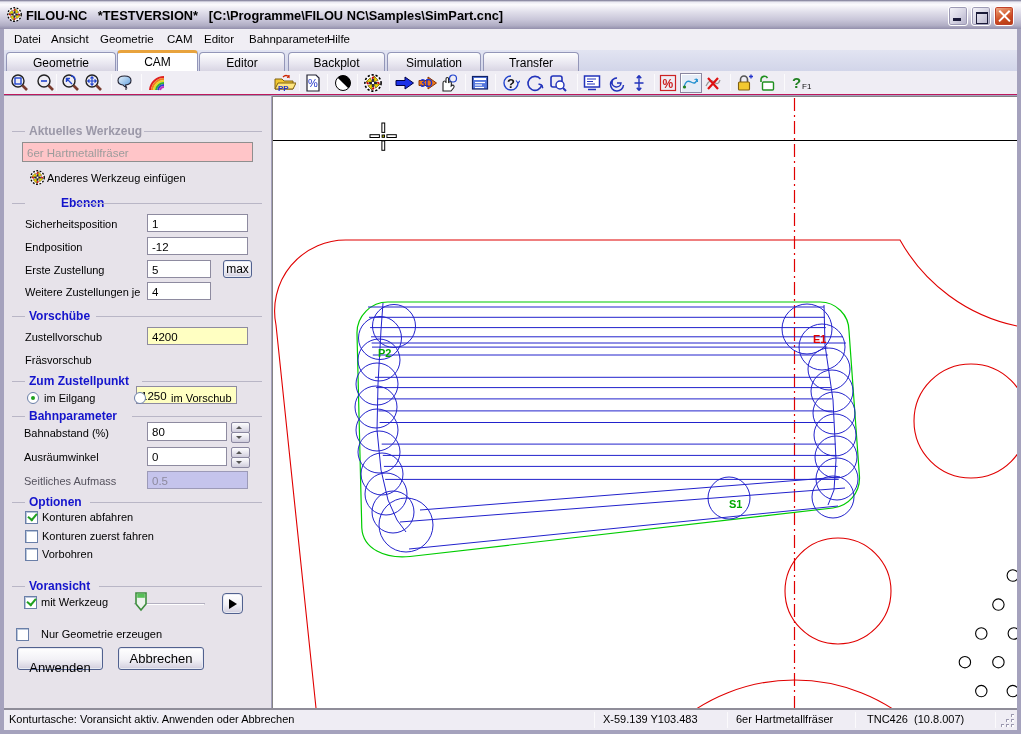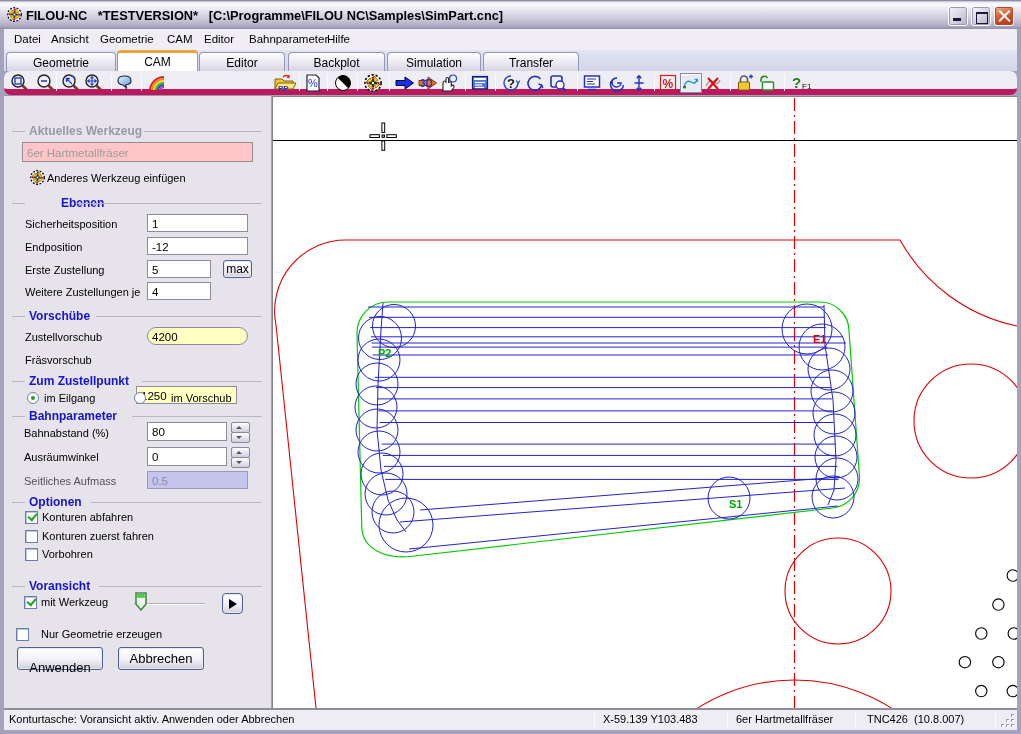--- a/index.html
+++ b/index.html
@@ -31,21 +31,21 @@
 
 #tabs { position:absolute; left:4px; top:50px; width:1013px; height:21px;
   background:linear-gradient(180deg,#E2E4F2 0,#D2D5E9 100%); }
 .tab { position:absolute; top:2px; height:19px; border:1px solid #9396B8; border-bottom:none;
   border-radius:4px 4px 0 0; background:linear-gradient(180deg,#FEFEFE 0,#E8E6F0 60%,#D8D5E3 100%);
   font-size:12px; text-align:center; padding-top:3px; }
 .tab.act { top:0px; height:21px; background:#FFFFFF; border-color:#9396B8;
   border-top:3px solid #E8A33D; padding-top:2px; z-index:3; }
 
 #tbar { position:absolute; left:4px; top:71px; width:1013px; height:24px; background:#EFEDF4;
-  border-bottom:6px solid #be185d;border-radius:7px; }
+  border-bottom:1px solid #be185d; }
 .sep { position:absolute; top:3px; width:1px; height:17px; background:#B5B2C4; border-right:1px solid #FBFAFC; }
 .ic { position:absolute; top:3px; width:18px; height:18px; }
 
 #panel { position:absolute; left:4px; top:95px; width:267px; height:615px; background:#E7E3EA;
   border-top:1px solid #9A97AC; font-size:12px; color:#000; }
 #panel .hdr { position:absolute; left:0; width:267px; top:5px; text-align:center;
   color:#C23A00; font-weight:bold; font-size:13px; }
 .grp { position:absolute; font-weight:bold; font-size:12px; color:#1414CC; }
 .gline { position:absolute; height:1px; background:#B9B6C6; }
 .lbl { position:absolute; font-size:11px; color:#000; white-space:nowrap; }
@@ -319,21 +319,21 @@
     <div class="lbl" style="left:21px; top:168px;">Erste Zustellung</div>
     <div class="inp" style="left:143px; top:164px; width:64px; height:18px;">5</div>
     <div class="btn" style="left:219px; top:164px; width:29px; height:18px; padding-top:1px; font-size:12px;">max</div>
     <div class="lbl" style="left:21px; top:190px;">Weitere Zustellungen je</div>
     <div class="inp" style="left:143px; top:186px; width:64px; height:18px;">4</div>
 
     <div class="grp" style="left:25px; top:213px;">Vorschübe</div>
     <div class="gline" style="left:8px; top:220px; width:13px;"></div>
     <div class="gline" style="left:92px; top:220px; width:166px;"></div>
     <div class="lbl" style="left:21px; top:235px;">Zustellvorschub</div>
-    <div class="inp yel" style="left:143px; top:231px; width:101px; height:18px;border-radius:9px;">4200</div>
+    <div class="inp yel" style="left:143px; top:231px; width:101px; height:18px;">4200</div>
     <div class="lbl" style="left:21px; top:258px;">Fräsvorschub</div>
     <div class="inp yel" style="left:132px; top:254px; width:101px; height:18px;margin-top:36px;">1250</div>
 
     <div class="grp" style="left:25px; top:278px;">Zum Zustellpunkt</div>
     <div class="gline" style="left:8px; top:285px; width:13px;"></div>
     <div class="gline" style="left:138px; top:285px; width:120px;"></div>
     <div class="rad on" style="left:23px; top:296px;"></div>
     <div class="lbl" style="left:40px; top:296px;">im Eilgang</div>
     <div class="rad" style="left:130px; top:296px;"></div>
     <div class="lbl" style="left:147px; top:296px;padding-left:20px;">im Vorschub</div>

